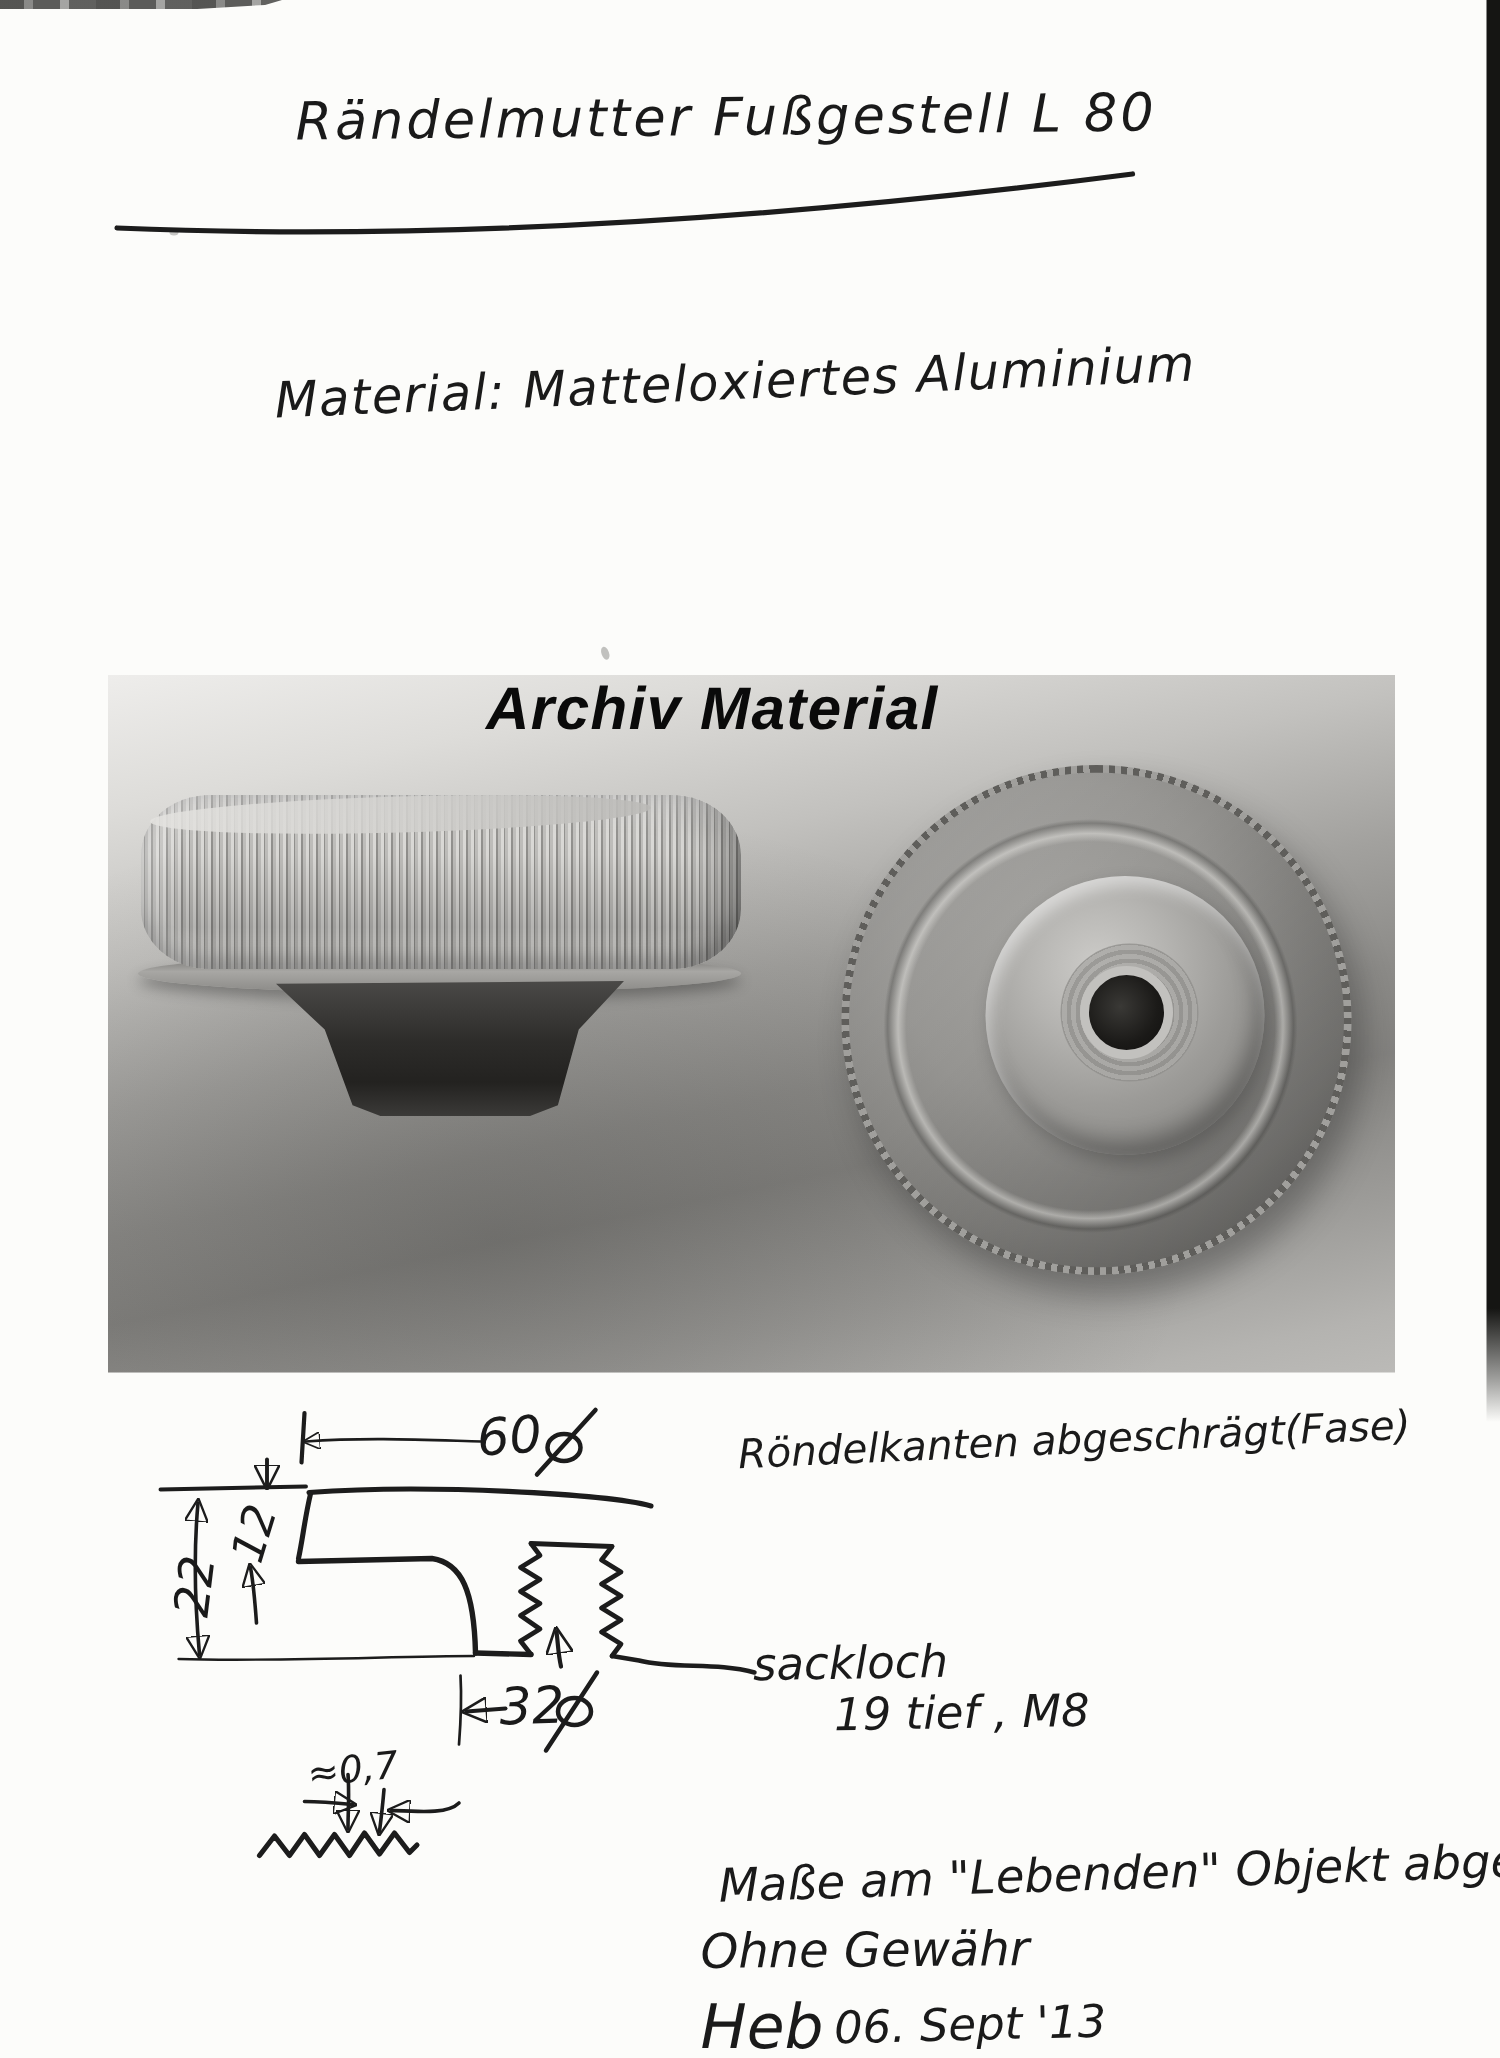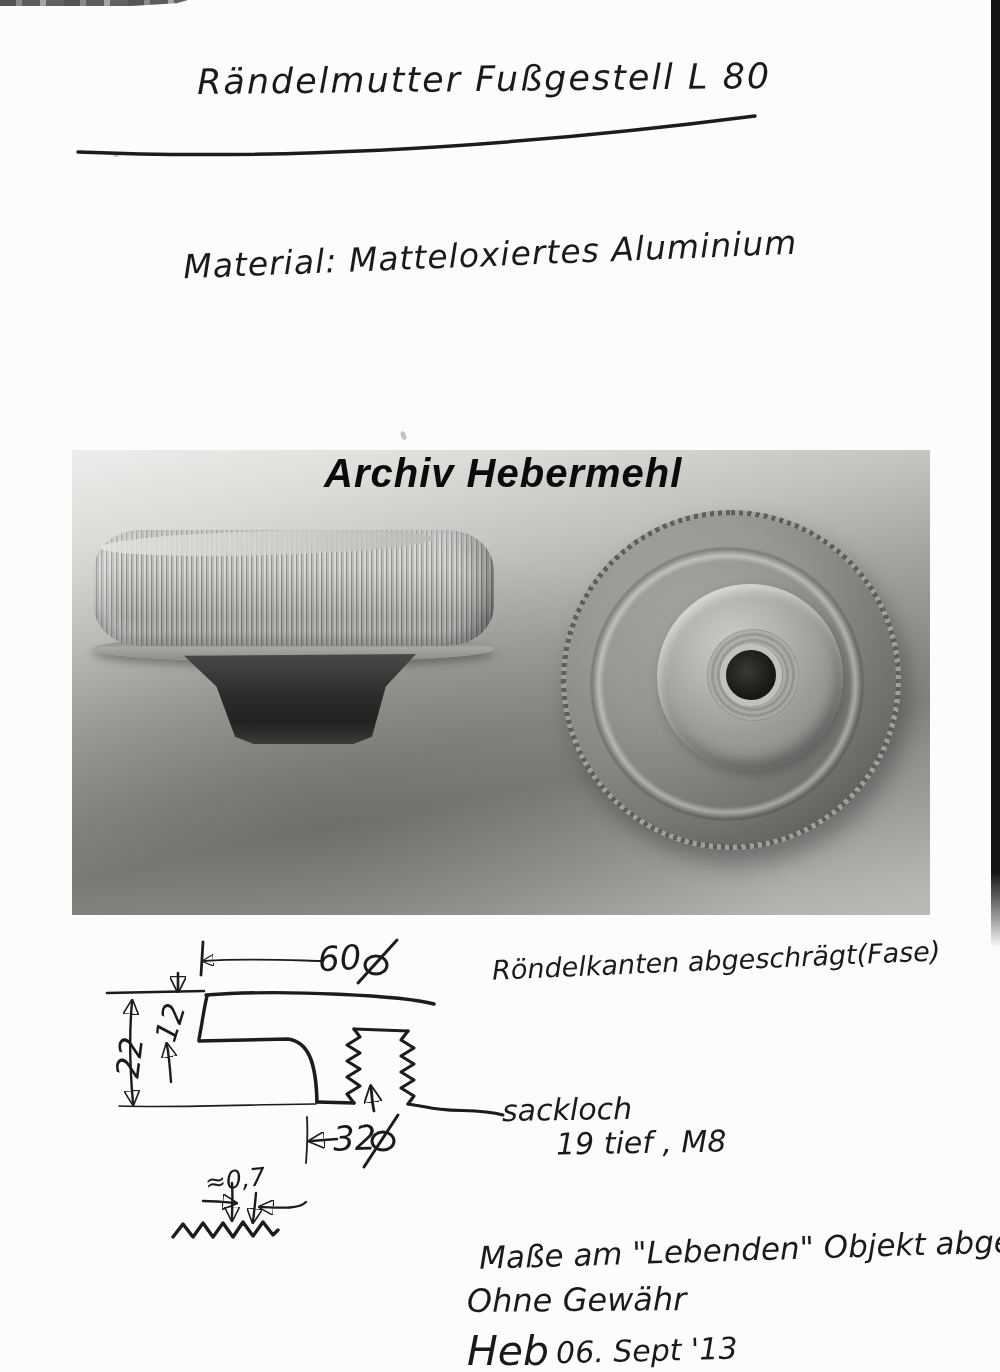--- a/index.html
+++ b/index.html
@@ -121,21 +121,21 @@
   <div class="speck s1"></div>
   <div class="speck s2"></div>
 
   <div class="hw title">Rändelmutter Fußgestell  L 80</div>
   <svg class="lines" style="left:70px;top:100px;" width="700" height="62" viewBox="0 0 700 62">
     <path d="M 8,52 C 200,60 420,50 685,16" stroke-width="3.5"></path>
   </svg>
   <div class="hw material">Material: Matteloxiertes Aluminium</div>
 
   <div class="photo">
-    <div class="watermark">Archiv Hebermehl</div>
+    <div class="watermark">Archiv Material</div>
     <div>
       <div class="disc-rim"></div>
       <div class="disc"></div>
       <div class="stem"></div>
     </div>
     <div class="top-view">
       <div class="ring-knurl"></div>
       <div class="ring-face"></div>
       <div class="ring-step"></div>
       <div class="boss"></div>

